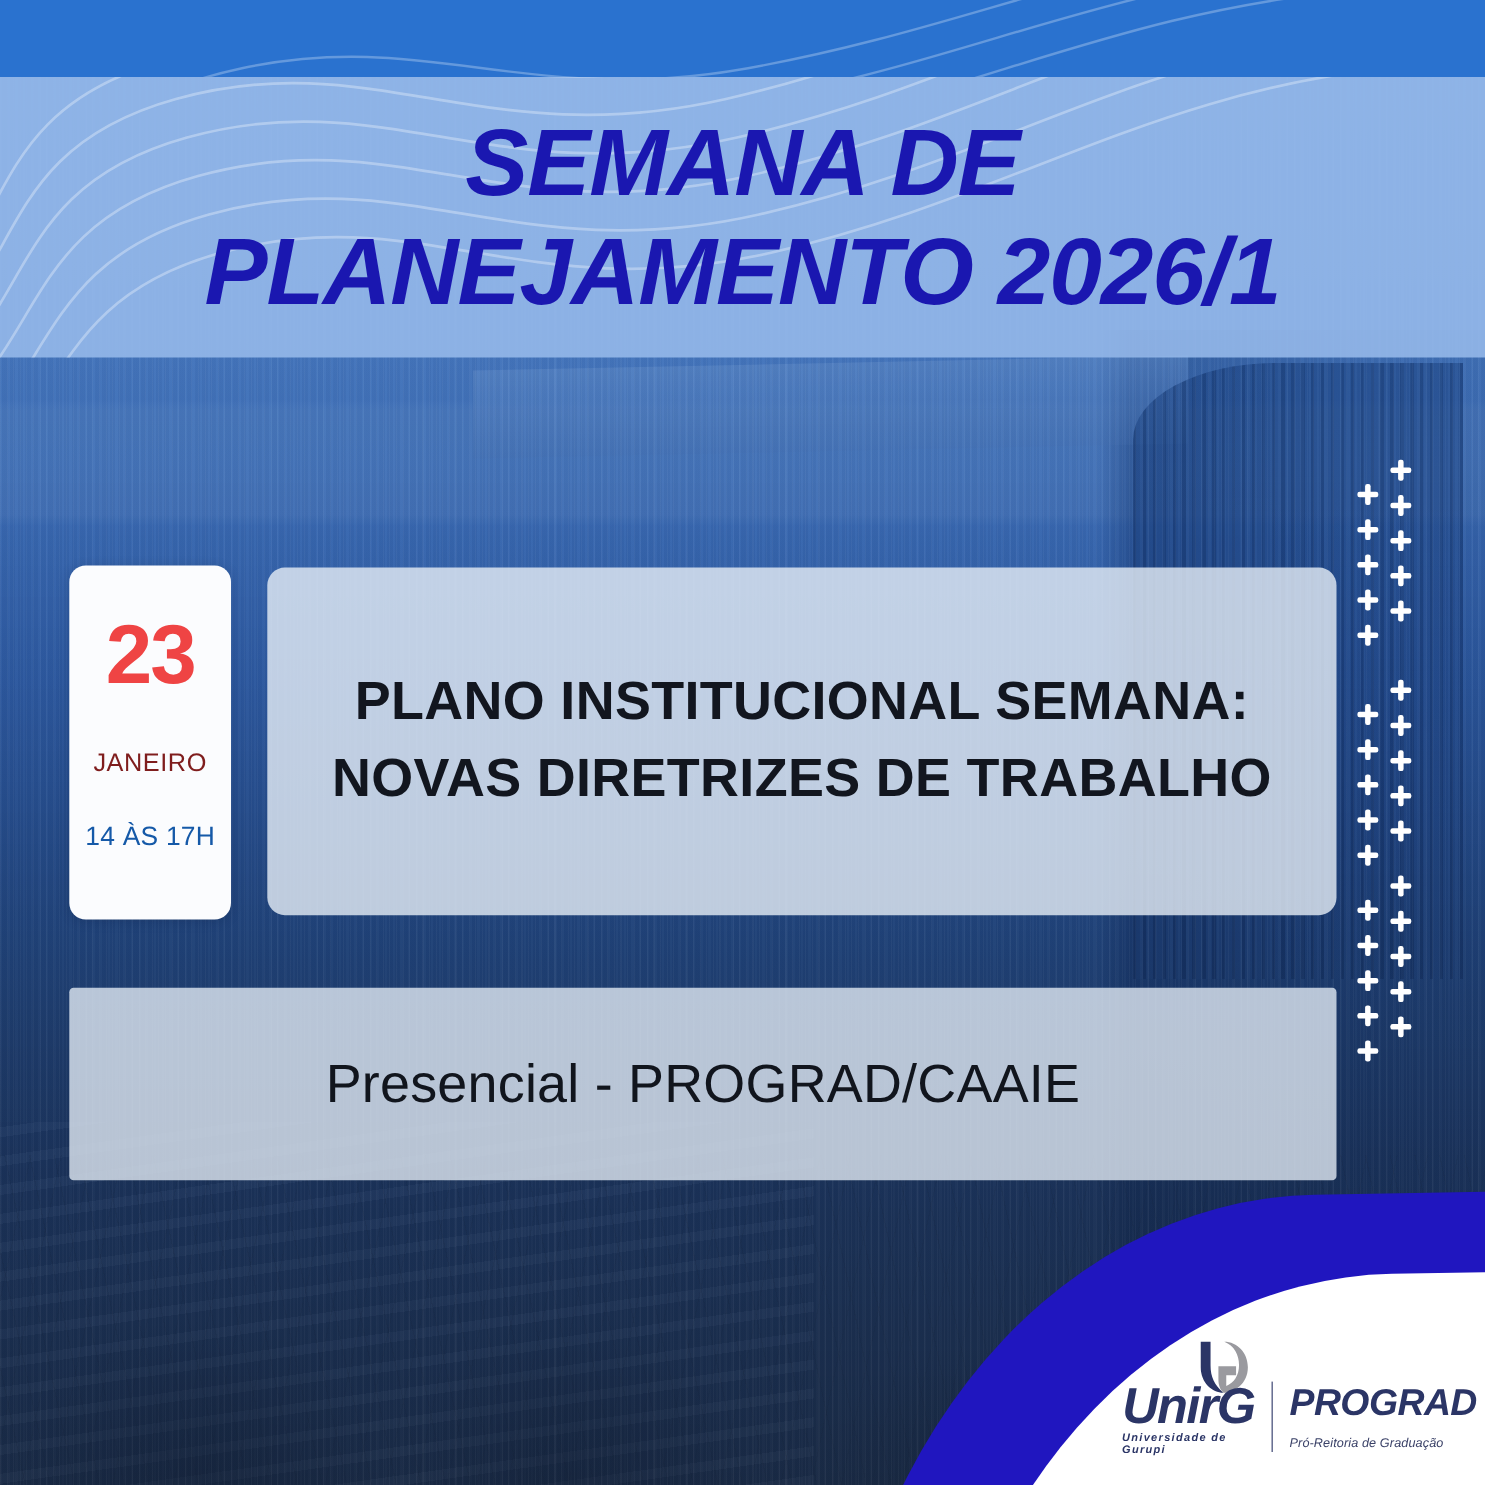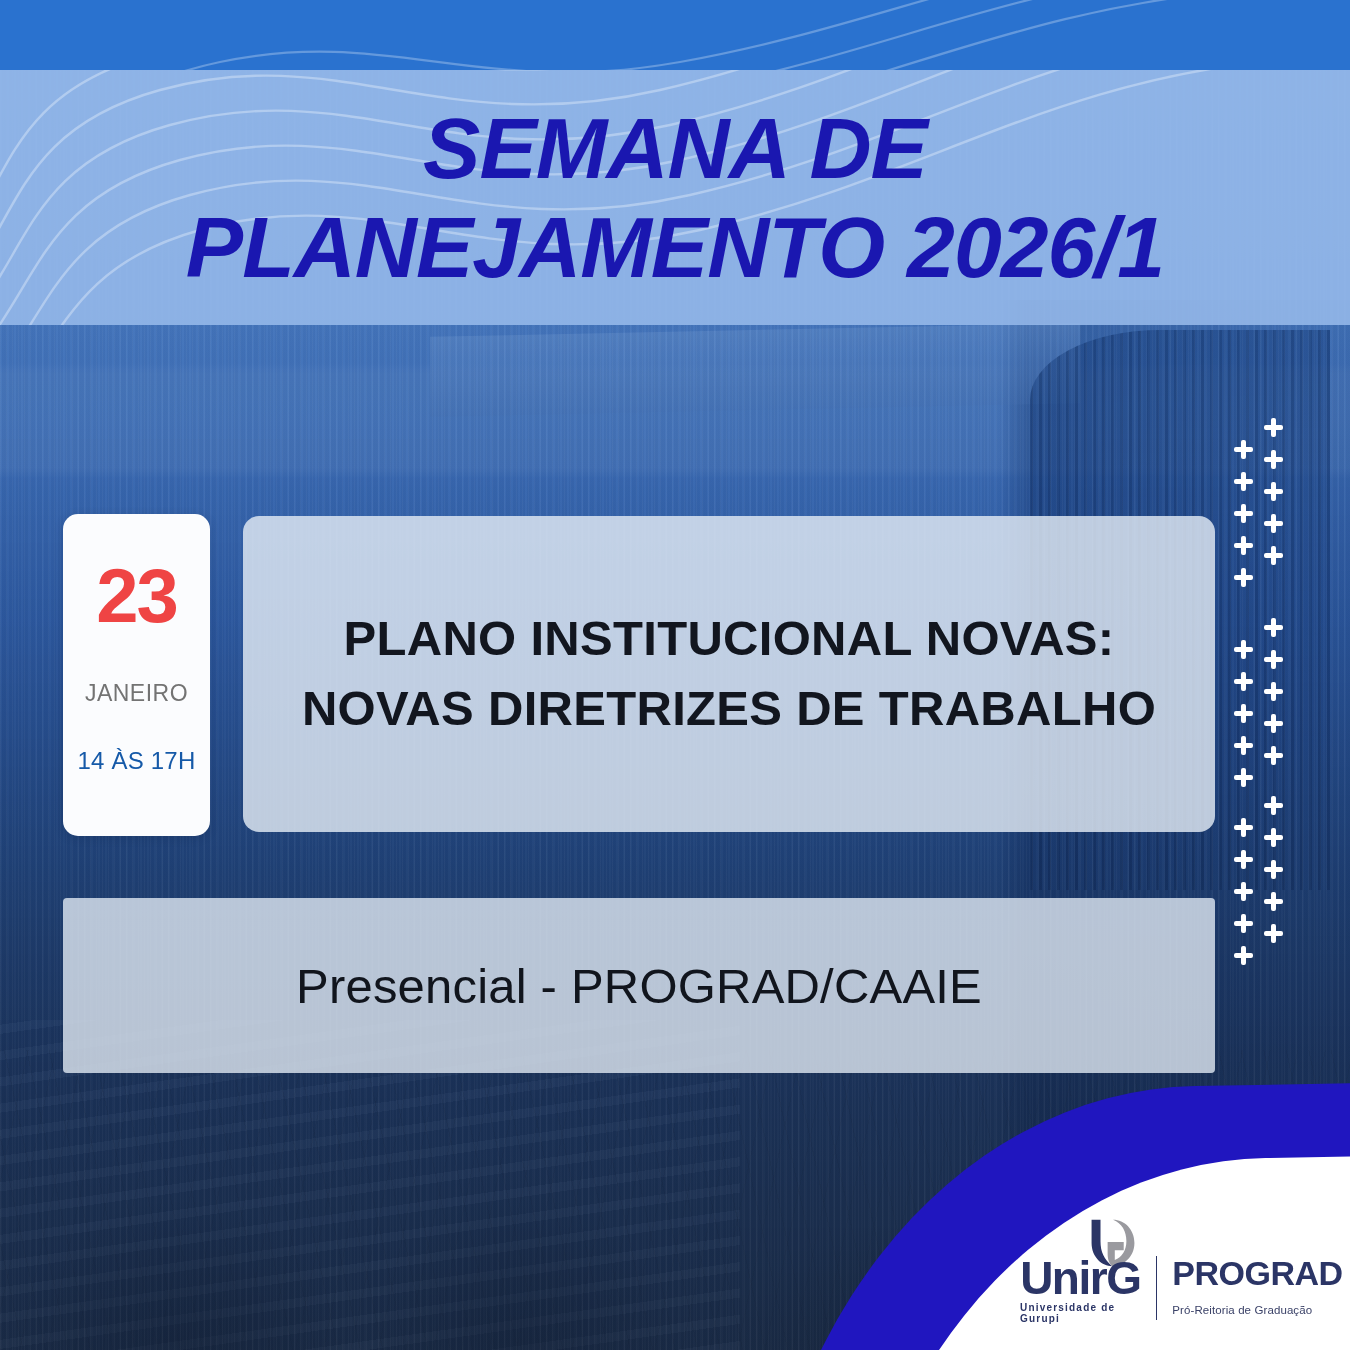--- a/index.html
+++ b/index.html
@@ -166,21 +166,21 @@
     box-shadow:0 2px 10px rgba(10,30,60,.18);
   }
   .date-day {
     color:#ef4444;
     font-size:76px;
     font-weight:bold;
     line-height:1;
     letter-spacing:-2px;
   }
   .date-month {
-    color:#737373;
+    color:#7f1d1d;
     font-size:23px;
     font-weight:normal;
     margin-top:46px;
     letter-spacing:.5px;
   }
   .date-time {
     color:#1559a8;
     font-size:24px;
     font-weight:normal;
     margin-top:40px;
@@ -249,21 +249,21 @@
     display:flex; flex-direction:column; align-items:flex-start;
     z-index:3;
   }
   .logo-mark {
     position:absolute;
     left:66px; top:-4px;
     width:54px; height:50px;
   }
   .logo-row {
     position:absolute; left:0; bottom:8px;
-    display:flex; align-items:flex-start; gap:0;
+    display:flex; align-items:center; gap:0;font-style:italic;
   }
   .logo-left { display:flex; flex-direction:column; align-items:center; }
   .logo-unirg {
     color:#2b3566;
     font-size:46px;
     font-weight:bold;
     line-height:.96;
     letter-spacing:-1.5px;
   }
   .logo-uni {
@@ -392,21 +392,21 @@
     </div>
   </div>
 
   <div class="date-card">
     <div class="date-day">23</div>
     <div class="date-month">JANEIRO</div>
     <div class="date-time">14 ÀS 17H</div>
   </div>
 
   <div class="title-card">
-    <div class="tline">PLANO INSTITUCIONAL NOVAS:</div>
+    <div class="tline">PLANO INSTITUCIONAL SEMANA:</div>
     <div class="tline">NOVAS DIRETRIZES DE TRABALHO</div>
   </div>
 
   <div class="mode-card">
     <div class="mline">Presencial - PROGRAD/CAAIE</div>
   </div>
 
   <div class="corner-wrap">
     <div class="corner-blue"></div>
     <div class="corner-white"></div>

